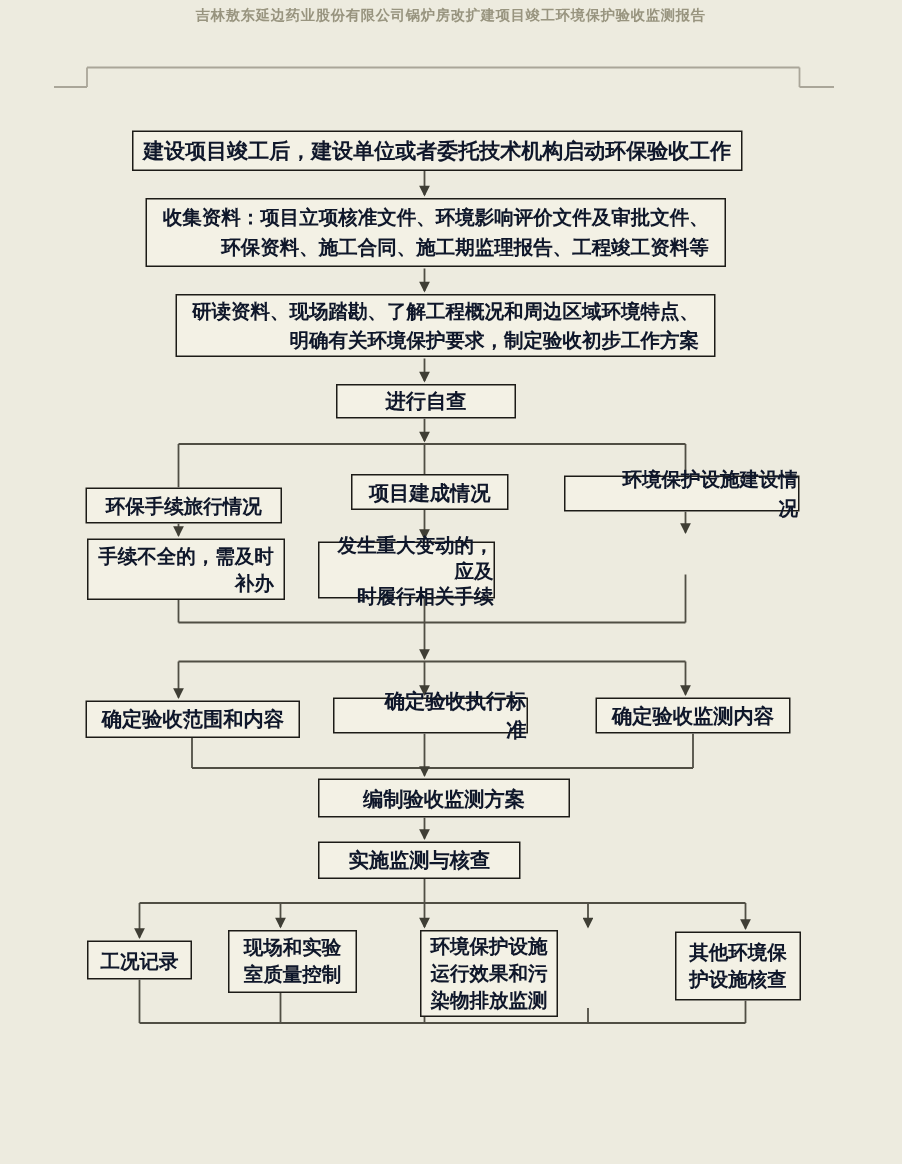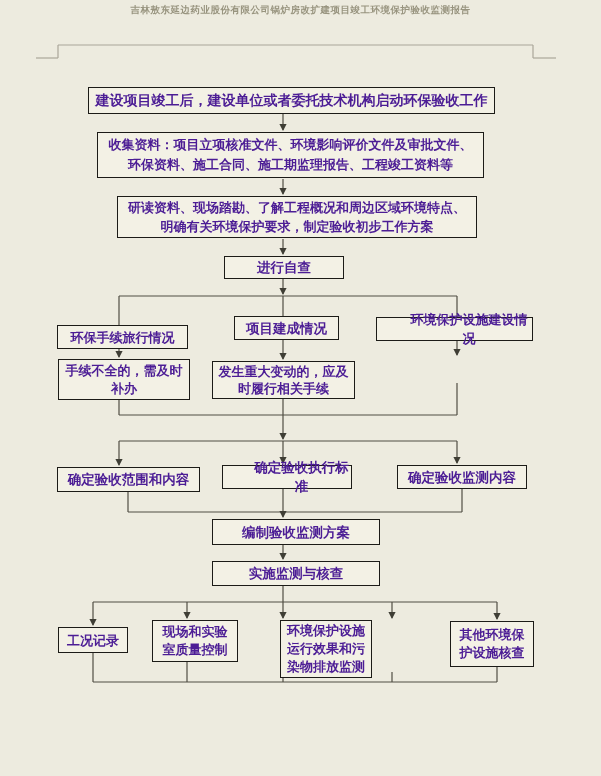--- a/index.html
+++ b/index.html
@@ -11,40 +11,40 @@
     text-align:center;font-size:9.5px;font-weight:bold;
     color:#98947f;letter-spacing:0.5px;
   }
 
   .connectors{position:absolute;left:0;top:0;}
 
   .node{
     position:absolute;box-sizing:border-box;
     border:1.5px solid #1c1b17;background:#f3f1e5;
     display:flex;align-items:center;justify-content:center;
-    text-align:center;white-space:pre-line;
-    font-weight:bold;color:#4c1d95;
+    text-align:right;white-space:pre-line;
+    font-weight:bold;color:#0f172a;
     font-size:13.5px;line-height:19px;
   }
 
   .n-start  {left:88px;  top:87px;  width:407px; height:27px; font-size:14px;}
   .n-collect{left:97px;  top:132px; width:387px; height:46px; font-size:13px; line-height:20px;}
   .n-study  {left:117px; top:196px; width:360px; height:42px; font-size:13px; line-height:19px;}
   .n-self   {left:224px; top:256px; width:120px; height:23px;}
   .n-bl1    {left:57px;  top:325px; width:131px; height:24px; font-size:13px;}
   .n-bm1    {left:234px; top:316px; width:105px; height:24px;}
   .n-br1    {left:376px; top:317px; width:157px; height:24px; font-size:13px;padding-left:29px;}
   .n-bl2    {left:58px;  top:359px; width:132px; height:41px; font-size:13px; line-height:18px;}
-  .n-bm2    {left:212px; top:361px; width:143px; height:38px; font-size:13px; line-height:17px;}
+  .n-bm2    {left:212px; top:361px; width:118px; height:38px; font-size:13px; line-height:17px;}
   .n-br2    {left:378px; top:357px; width:156px; height:26px; font-size:13px;}
   .n-dl     {left:57px;  top:467px; width:143px; height:25px; font-size:13.5px;}
   .n-dm     {left:222px; top:465px; width:130px; height:24px;padding-left:29px;}
   .n-dr     {left:397px; top:465px; width:130px; height:24px;}
   .n-plan   {left:212px; top:519px; width:168px; height:26px;}
-  .n-impl   {left:212px; top:561px; width:168px; height:25px;}
+  .n-impl   {left:212px; top:561px; width:135px; height:25px;}
   .n-b1     {left:58px;  top:627px; width:70px;  height:26px; font-size:13px;}
   .n-b2     {left:152px; top:620px; width:86px;  height:42px; font-size:13px; line-height:18px;}
   .n-b3     {left:248px; top:620px; width:92px;  height:58px; font-size:13px; line-height:18px;margin-left:32px;}
   .n-b4     {left:355px; top:620px; width:65px;  height:52px; font-size:13px; line-height:16px;}
   .n-b5     {left:450px; top:621px; width:84px;  height:46px; font-size:13px; line-height:18px;}
 </style>
 </head>
 <body>
 
 <div class="page">

